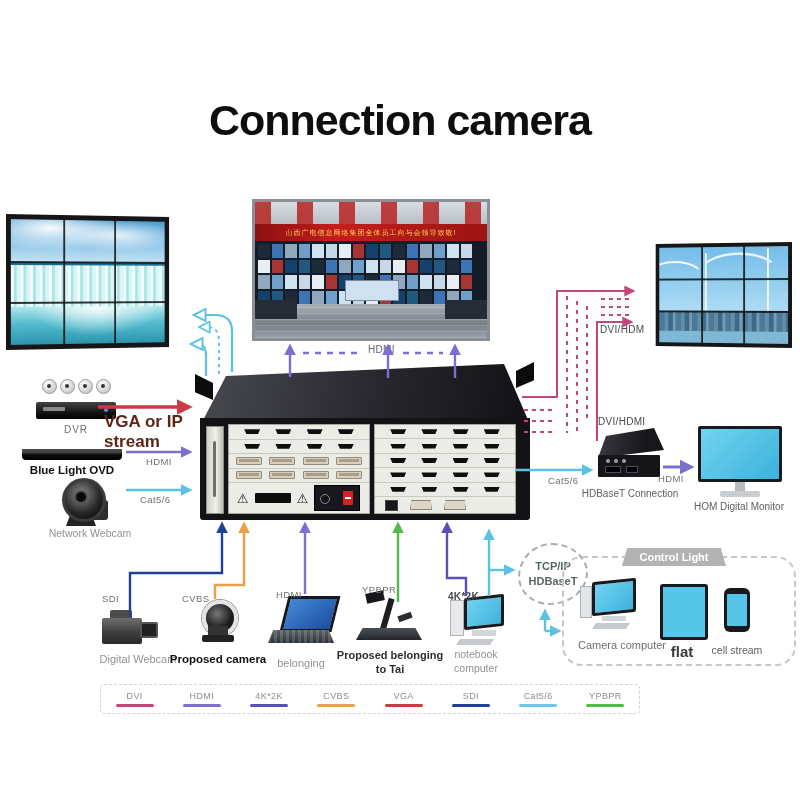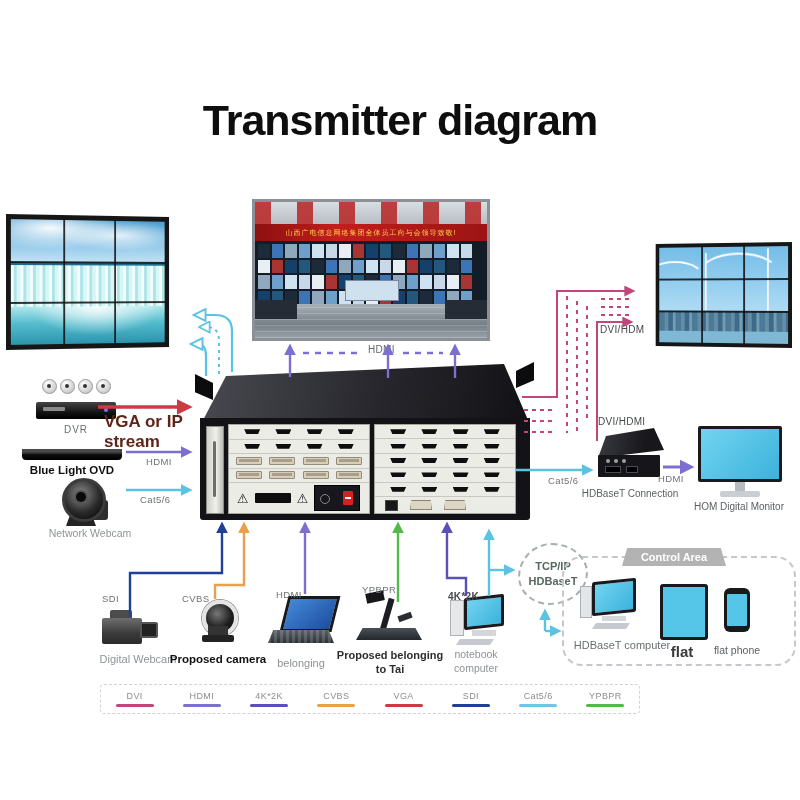--- a/index.html
+++ b/index.html
@@ -165,21 +165,21 @@
     display:flex;align-items:center;box-sizing:border-box;}
   .lg-item{flex:1;display:flex;flex-direction:column;align-items:center;gap:3px;}
   .lg-label{font-size:9px;color:#8a8e92;letter-spacing:.4px;}
   .lg-bar{width:38px;height:3px;border-radius:2px;}
   
   #lines{position:absolute;left:0;top:0;width:800px;height:800px;pointer-events:none;}
 </style>
 </head>
 <body>
 
-<div id="title" class="abs">Transmitter diagram</div>
+<div id="title" class="abs">Connection camera</div>
 
 <div id="left-wall" class="abs wallframe">
   <div id="lw-sky" class="abs"></div>
   <div id="lw-falls" class="abs"></div>
   <div id="lw-water" class="abs"></div>
   <div class="gv" style="left:33%"></div>
   <div class="gv" style="left:66%"></div>
   <div class="gh" style="top:33%"></div>
   <div class="gh" style="top:66%"></div>
 </div>
@@ -407,30 +407,30 @@
 <div id="dt-base" class="abs"></div>
 <div id="dt-kb" class="abs"></div>
 <div class="devlbl abs" style="left:444px;top:648px;width:64px;font-size:10.5px;">notebook computer</div>
 
 <div id="cloud" class="abs">
   <span>TCP/IP</span>
   <span>HDBaseT</span>
 </div>
 
 <div id="control-area" class="abs"></div>
-<div id="ca-header" class="abs">Control Area</div>
+<div id="ca-header" class="abs">Control Light</div>
 <div id="cc-tower" class="abs"></div>
 <div id="cc-screen" class="abs monitor-screen"></div>
 <div id="cc-base" class="abs"></div>
 <div id="cc-kb" class="abs"></div>
-<div class="devlbl abs" style="left:564px;top:638px;width:116px;font-size:11px;color:#6a6e72;">HDBaseT computer</div>
+<div class="devlbl abs" style="left:564px;top:638px;width:116px;font-size:11px;color:#6a6e72;">Camera computer</div>
 <div id="tablet" class="abs"></div>
 <div class="devlbl abs" style="left:662px;top:642px;width:40px;font-size:15px;font-weight:700;color:#3a3a3a;">flat</div>
 <div id="phone" class="abs"></div>
-<div class="devlbl abs" style="left:706px;top:644px;width:62px;font-size:10.5px;color:#5c6064;">flat phone</div>
+<div class="devlbl abs" style="left:706px;top:644px;width:62px;font-size:10.5px;color:#5c6064;">cell stream</div>
 
 <div id="legend" class="abs">
   <div class="lg-item">
       <span class="lg-label">DVI</span>
       <span class="lg-bar" style="background: rgb(194, 69, 123);"></span>
     </div>
   <div class="lg-item">
       <span class="lg-label">HDMI</span>
       <span class="lg-bar" style="background: rgb(123, 111, 208);"></span>
     </div>

